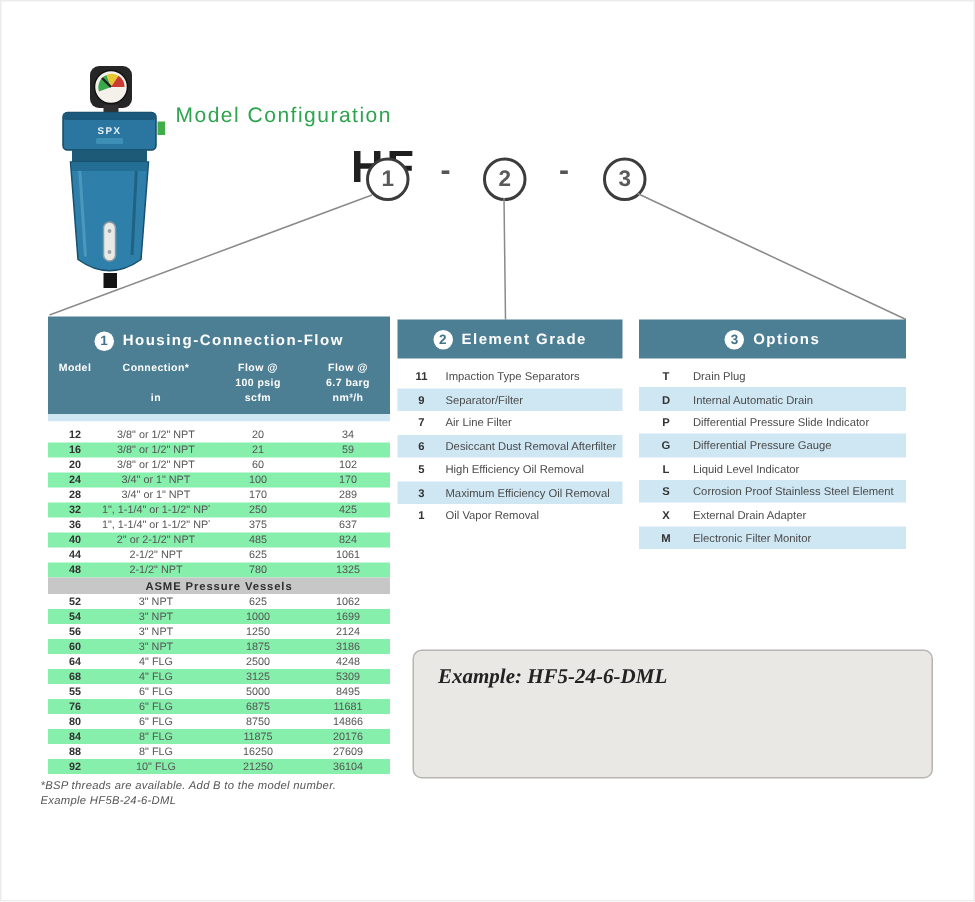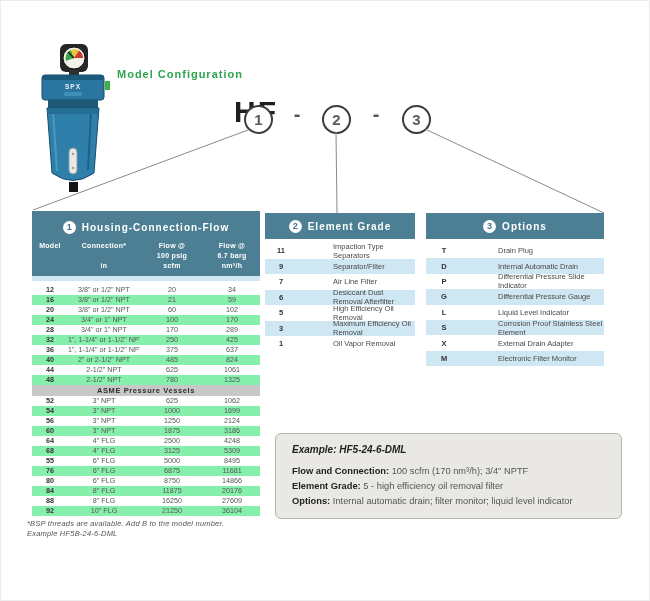--- a/index.html
+++ b/index.html
@@ -4,21 +4,21 @@
 <style>
   html,body{margin:0;padding:0;background:#fff;}
   .canvas{
     position:relative;width:650px;height:601px;background:#ffffff;
     font-family:"Liberation Sans",sans-serif;overflow:hidden;
     border:1px solid #ececec;box-sizing:border-box;
   }
   
   .model-config-title{
     position:absolute;left:116px;top:67px;
-    color:#2ea44f;font-size:11px;font-weight:bold;letter-spacing:1px;
+    color:#2ea44f;font-size:14px;font-weight:normal;letter-spacing:1px;
   }
   .hf-text{
     position:absolute;left:187px;top:94px;
     color:#1f1f1f;font-size:30px;font-weight:bold;letter-spacing:2px;margin-left:46px;
   }
   .num-circle{
     position:absolute;width:25px;height:25px;border:2px solid #3c3c3c;border-radius:50%;
     background:#fff;display:flex;align-items:center;justify-content:center;
     color:#5a5a5a;font-size:15px;font-weight:bold;
   }
@@ -61,33 +61,33 @@
   .footnote{
     position:absolute;left:26px;top:518px;width:250px;
     font-size:7.5px;font-style:italic;color:#555;line-height:10px;letter-spacing:.2px;
   }
   
   .codes .tbl-header{height:26px;}
   .codes .rows{margin-top:4px;}
   .crow{display:flex;align-items:center;}
   .crow.alt{background:#cfe6f3;}
   .crow .code{flex:0 0 32px;text-align:center;font-size:7.5px;font-weight:bold;color:#333;}
-  .crow .label{font-size:7.5px;color:#4a4a4a;margin-left:36px;}
+  .crow .label{font-size:7.5px;color:#4a4a4a;}
   .grade{left:264px;top:212px;width:150px;}
   .grade .crow{height:15.5px;}
   .options{left:425px;top:212px;width:178px;}
   .options .crow{height:15.4px;}
   .options .crow .code{flex:0 0 36px;}
   
   .example-box{
     position:absolute;left:274px;top:432px;width:347px;height:86px;box-sizing:border-box;
     background:#e9e8e5;border:1px solid #b7b5b2;border-radius:6px;
     padding:10px 16px 8px 16px;
   }
-  .example-title{font-size:10px;font-weight:bold;font-style:italic;color:#222;margin-bottom:9px;}
+  .example-title{font-size:14px;font-weight:bold;font-style:italic;color:#222;margin-bottom:9px;font-family:Liberation Serif, serif;}
   .example-line{font-size:9.3px;color:#555;line-height:15px;white-space:nowrap;}
   .example-line b{color:#222;}
 </style>
 </head>
 <body>
 
 <div class="canvas">
 
   <svg class="filter-svg" style="position:absolute;left:30px;top:42px;" width="84" height="154" viewBox="0 0 84 154">
 
@@ -384,20 +384,15 @@
         </div>
         <div class="crow alt">
           <span class="code">M</span>
           <span class="label">Electronic Filter Monitor</span>
         </div>
       </div>
   </div>
 
   <div class="example-box">
     <div class="example-title">Example: HF5-24-6-DML</div>
-    <div id="example-lines">
-        <div class="example-line"><b>Flow and Connection:</b> 100 scfm (170 nm³/h); 3/4" NPTF</div>
-        <div class="example-line"><b>Element Grade:</b> 5 - high efficiency oil removal filter</div>
-        <div class="example-line"><b>Options:</b> Internal automatic drain; filter monitor; liquid level indicator</div>
-      </div>
   </div>
 
 </div>
 
 </body></html>

